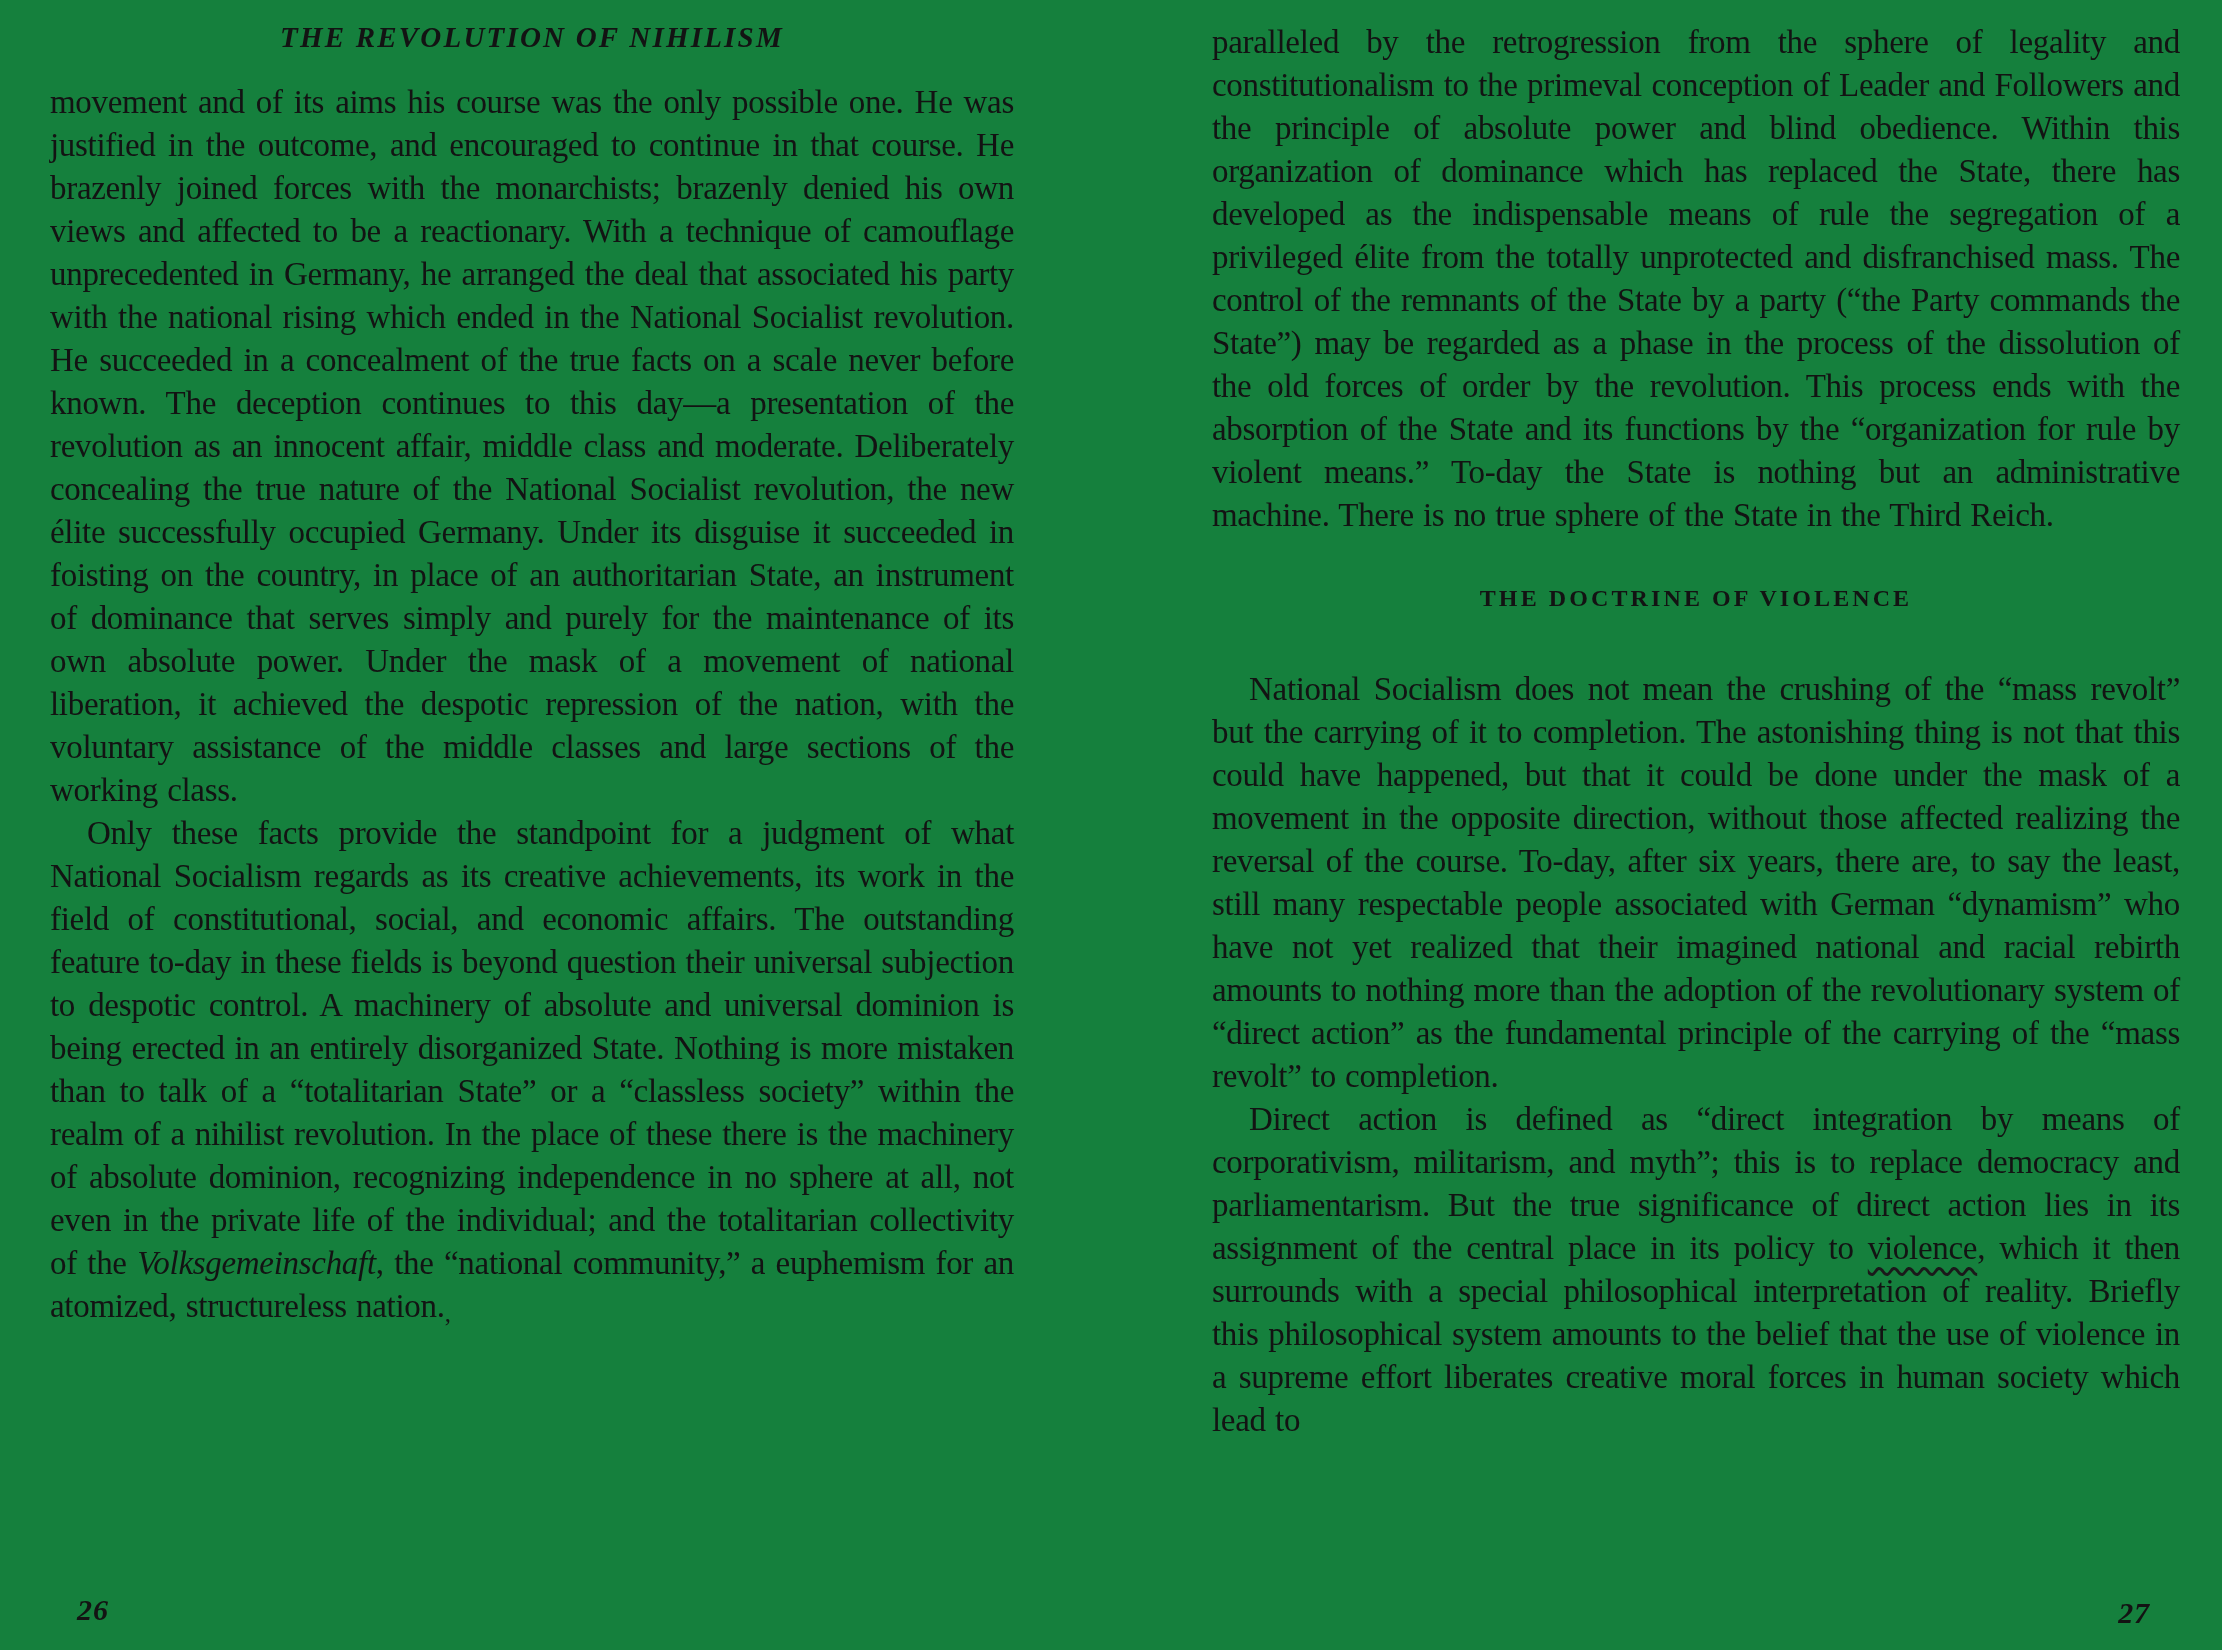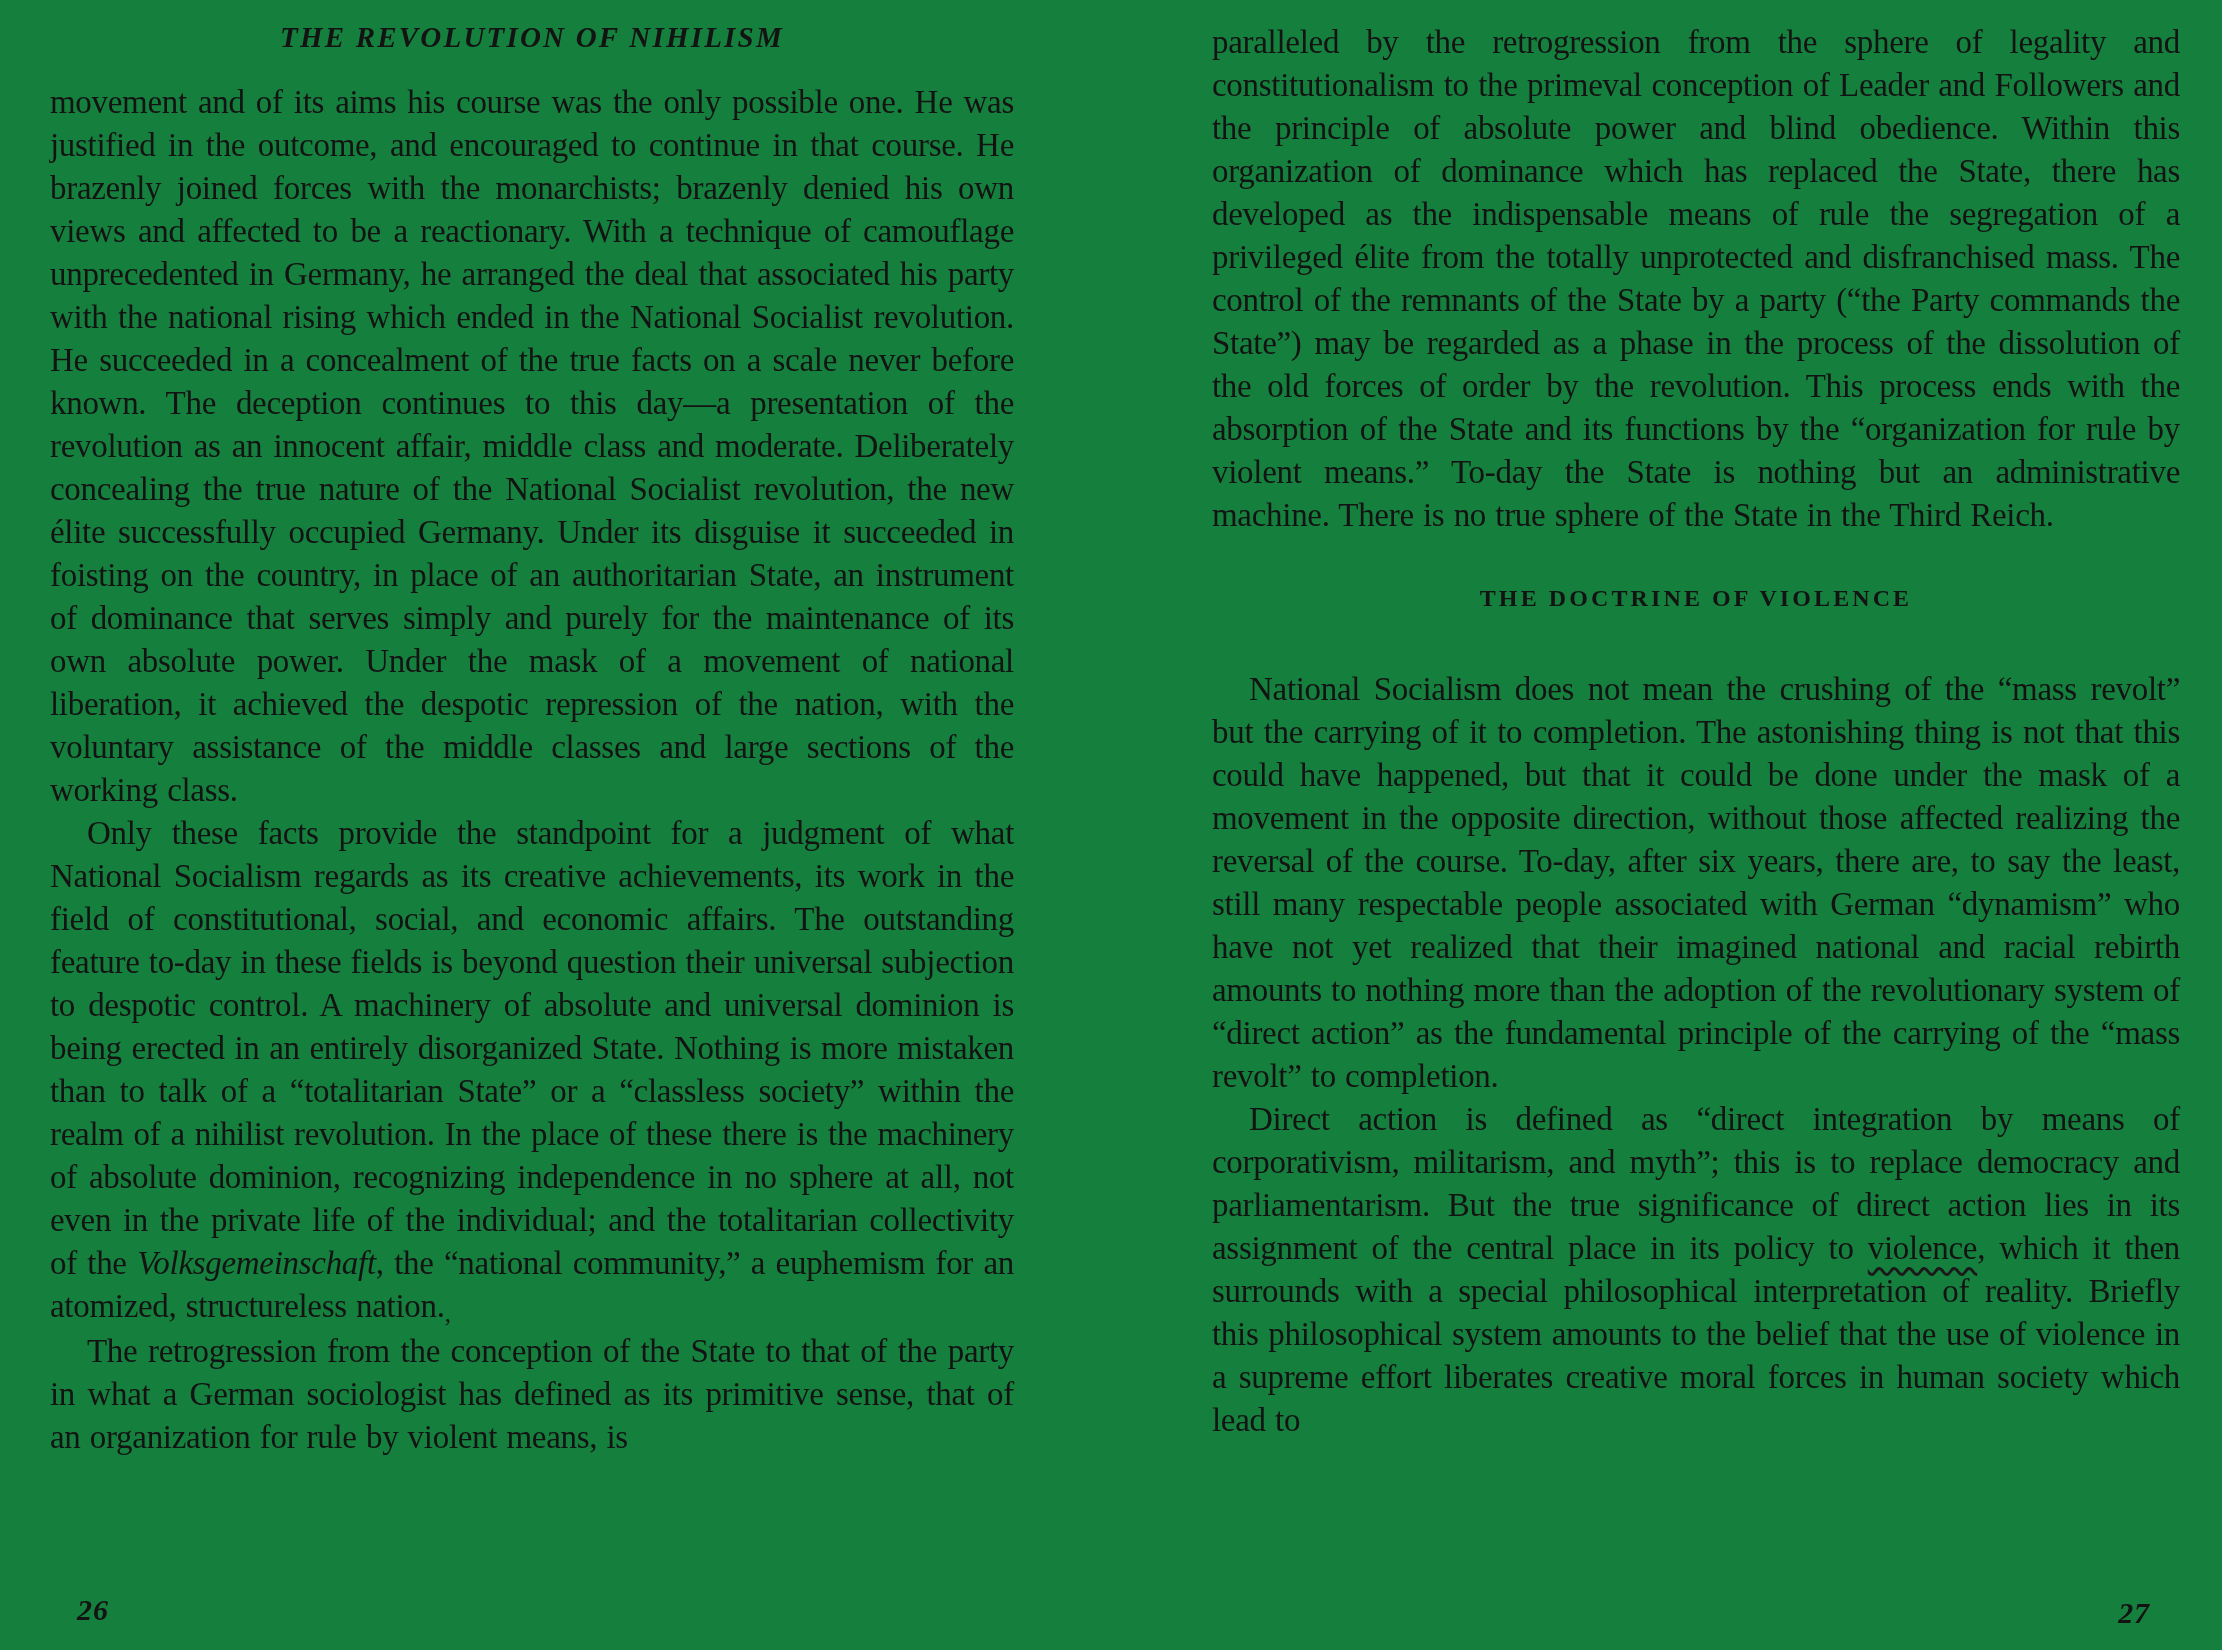--- a/index.html
+++ b/index.html
@@ -77,21 +77,20 @@
 </head>
 <body>
 
 <div class="book-spread">
 
   <section class="page page-left">
     <h1 class="running-head">THE REVOLUTION OF NIHILISM</h1>
     <div class="body-text">
         <p><span>movement and of its aims his course was the only possible one. He was justified in the outcome, and encouraged to continue in that course. He brazenly joined forces with the monarchists; brazenly denied his own views and affected to be a reactionary. With a technique of camouflage unprecedented in Germany, he arranged the deal that associated his party with the national rising which ended in the National Socialist revolution. He succeeded in a concealment of the true facts on a scale never before known. The deception continues to this day—a presentation of the revolution as an innocent affair, middle class and moderate. Deliberately concealing the true nature of the National Socialist revolution, the new élite successfully occupied Germany. Under its disguise it succeeded in foisting on the country, in place of an authoritarian State, an instrument of dominance that serves simply and purely for the maintenance of its own absolute power. Under the mask of a movement of national liberation, it achieved the despotic repression of the nation, with the voluntary assistance of the middle classes and large sections of the working class.</span></p>
         <p class="indent"><span>Only these facts provide the standpoint for a judgment of what National Socialism regards as its creative achievements, its work in the field of constitutional, social, and economic affairs. The outstanding feature to-day in these fields is beyond question their universal subjection to despotic control. A machinery of absolute and universal dominion is being erected in an entirely disorganized State. Nothing is more mistaken than to talk of a “totalitarian State” or a “classless society” within the realm of a nihilist revolution. In the place of these there is the machinery of absolute dominion, recognizing independence in no sphere at all, not even in the private life of the individual; and the totalitarian collectivity of the </span><span class="seg-i">Volksgemeinschaft</span><span>, the “national community,” a euphemism for an atomized, structureless nation.</span><span class="seg-art">,</span></p>
-        <p class="indent"><span>The retrogression from the conception of the State to that of the party in what a German sociologist has defined as its primitive sense, that of an organization for rule by violent means, is</span></p>
       </div>
     <div class="pageno pageno-left">26</div>
   </section>
 
   <section class="page page-right">
     <div class="body-text">
         <p><span>paralleled by the retrogression from the sphere of legality and constitutionalism to the primeval conception of Leader and Followers and the principle of absolute power and blind obedience. Within this organization of dominance which has replaced the State, there has developed as the indispensable means of rule the segregation of a privileged élite from the totally unprotected and disfranchised mass. The control of the remnants of the State by a party (“the Party commands the State”) may be regarded as a phase in the process of the dissolution of the old forces of order by the revolution. This process ends with the absorption of the State and its functions by the “organization for rule by violent means.” To-day the State is nothing but an administrative machine. There is no true sphere of the State in the Third Reich.</span></p>
       </div>
     <h2 class="section-heading">THE DOCTRINE OF VIOLENCE</h2>
     <div class="body-text">

